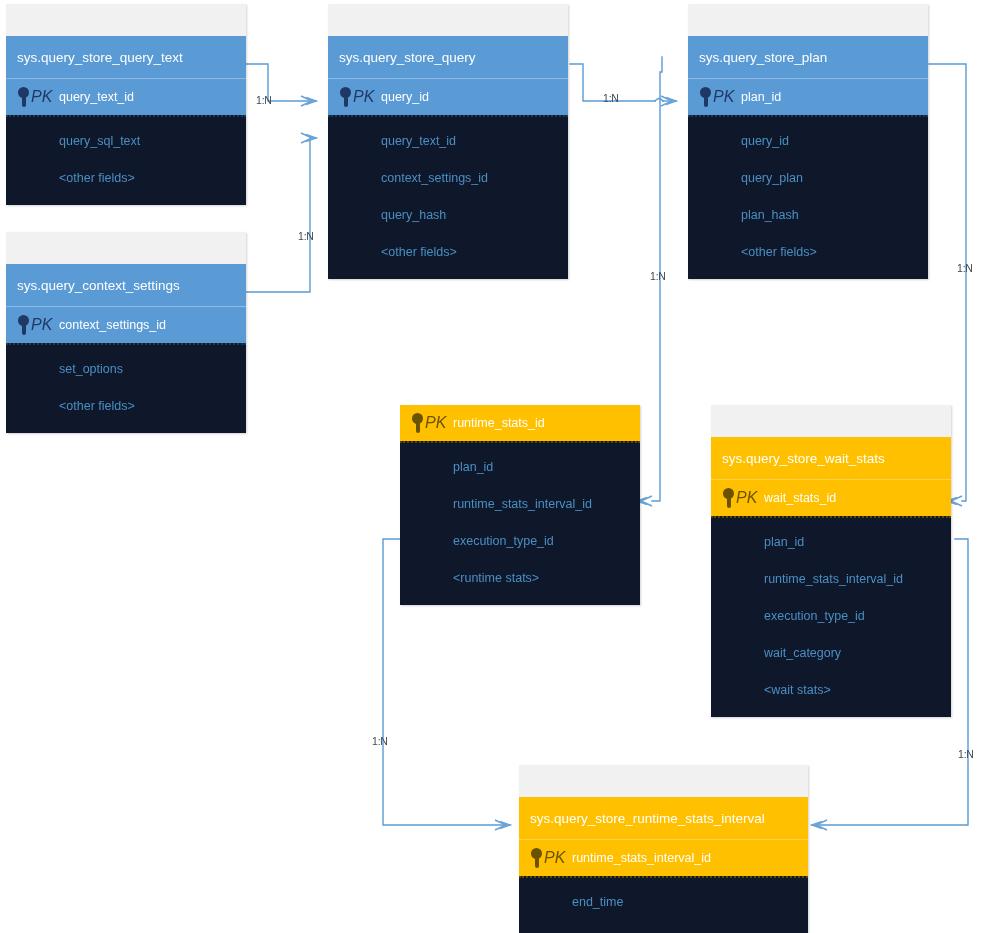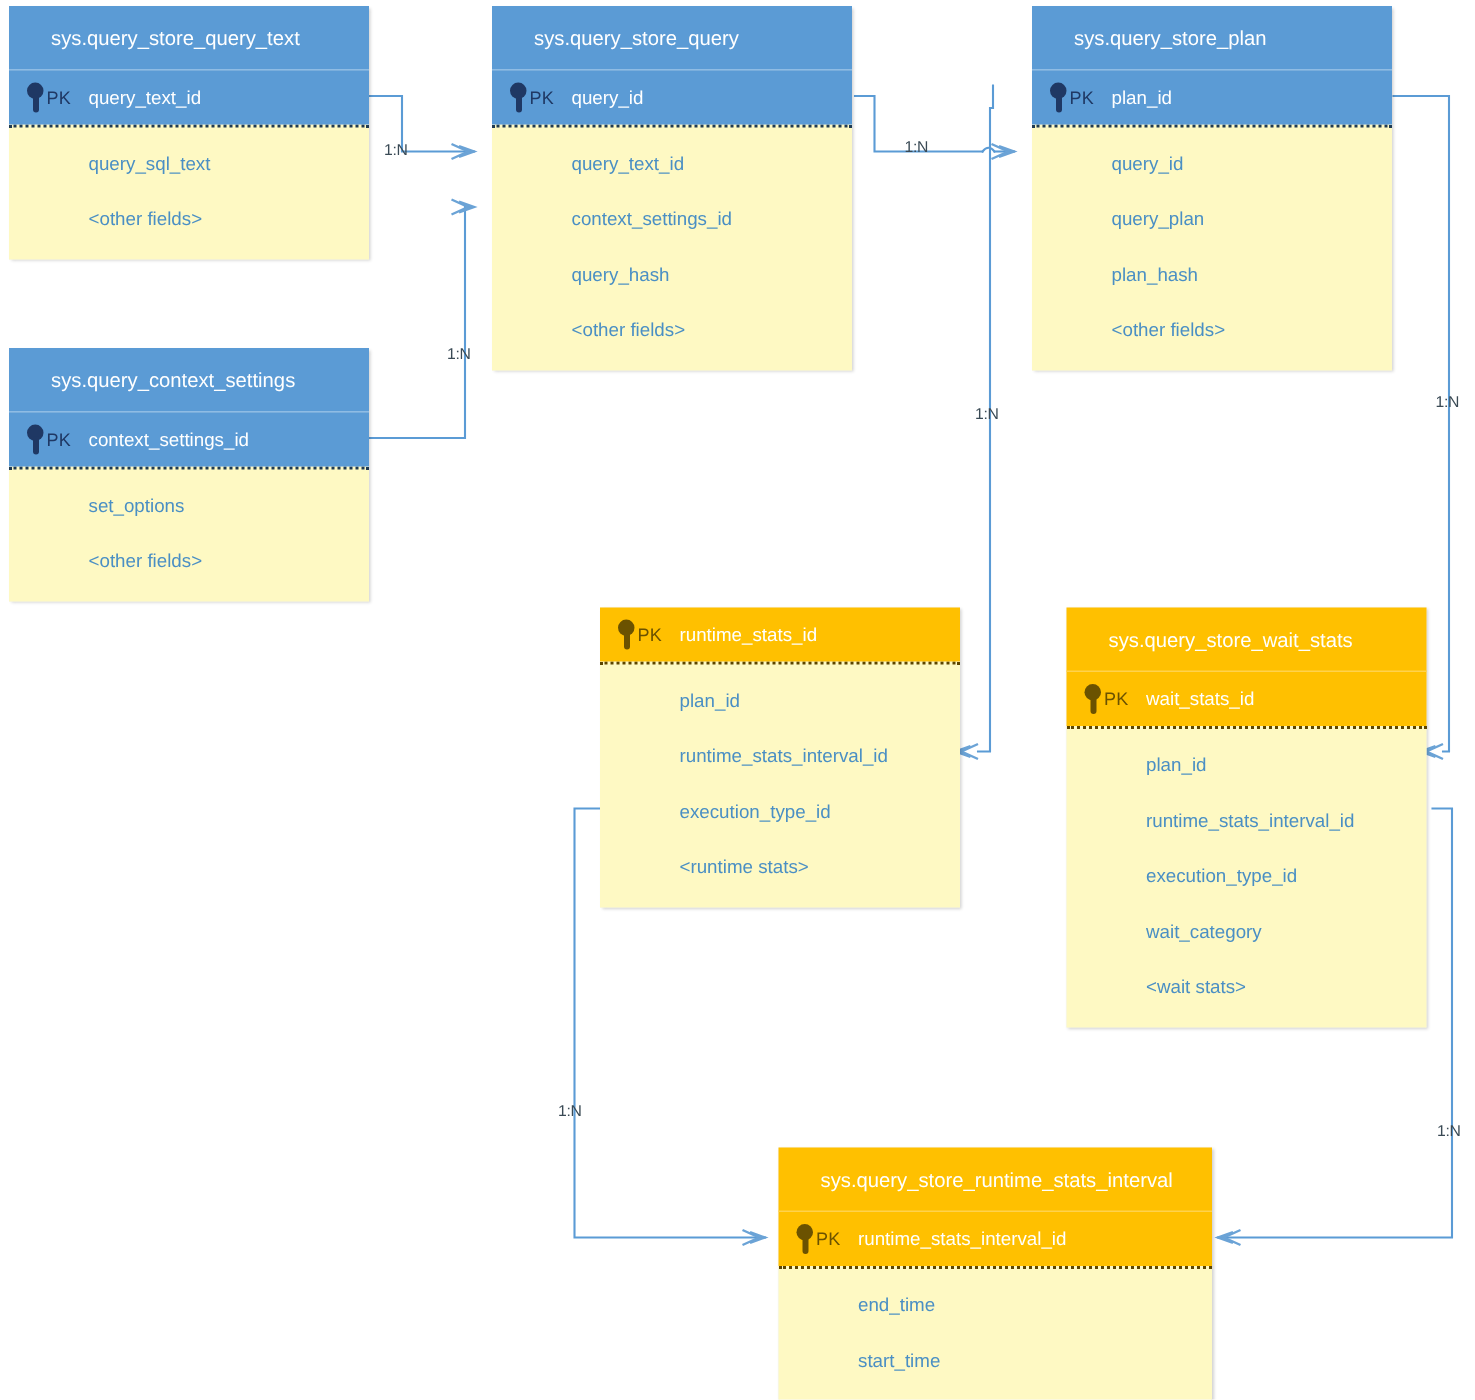--- a/index.html
+++ b/index.html
@@ -40,38 +40,39 @@
   .entity {
     position: absolute;
     box-sizing: border-box;
     background: #f1f1f1;
     box-shadow: 1px 1px 2px rgba(0,0,0,0.18);
   }
   .entity-title {
     box-sizing: border-box;
     height: 43px;
     line-height: 43px;
-    padding-left: 28px;
+    padding-left: 11px;
     color: #ffffff;
     font-size: 13.5px;
     white-space: nowrap;
     overflow: hidden;
+    margin-top: 32px;
   }
   .entity-pk {
     box-sizing: border-box;
     height: 36px;
     position: relative;
     display: flex;
     align-items: center;
     color: #ffffff;
     font-size: 12.5px;
   }
   .entity-fields {
     box-sizing: border-box;
-    background: #fef9c3;
+    background: #0f172a;
     padding: 6px 0 8px 0;
     border-top: 2px dotted #3b3b3b;
   }
   .field-row {
     box-sizing: border-box;
     height: 37px;
     line-height: 37px;
     padding-left: 53px;
     color: #4a8fc4;
     font-size: 12.5px;
@@ -110,23 +111,24 @@
     border-radius: 0 0 2px 2px;
   }
   .theme-orange .pk-key .kbulb,
   .theme-orange .pk-key .kstem { background: #6b5200; }
 
   .pk-label {
     position: absolute;
     left: 25px;
     top: 50%;
     transform: translateY(-50%);
-    font-size: 12px;
+    font-size: 16px;
     color: #1f3864;
     letter-spacing: 0.2px;
+    font-style: italic;
   }
   .theme-orange .pk-label { color: #6b5200; }
   .pk-name {
     padding-left: 53px;
     font-size: 12.5px;
     color: #ffffff;
     white-space: nowrap;
   }
 </style>
 </head>

